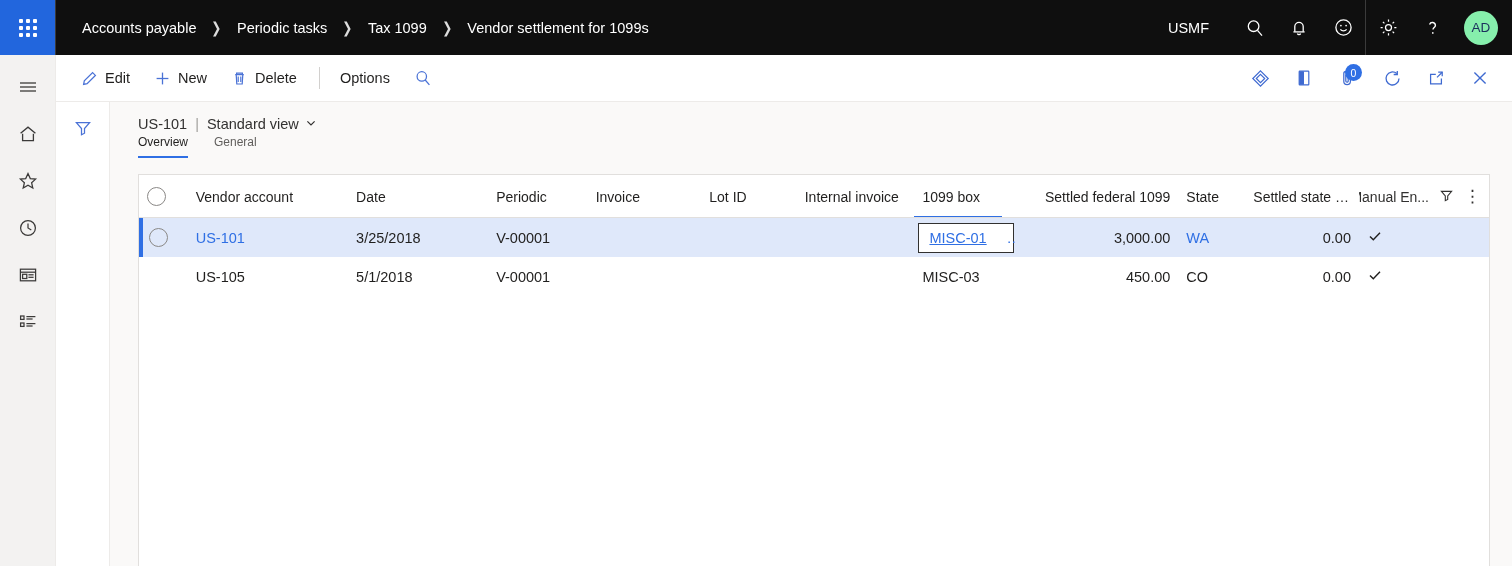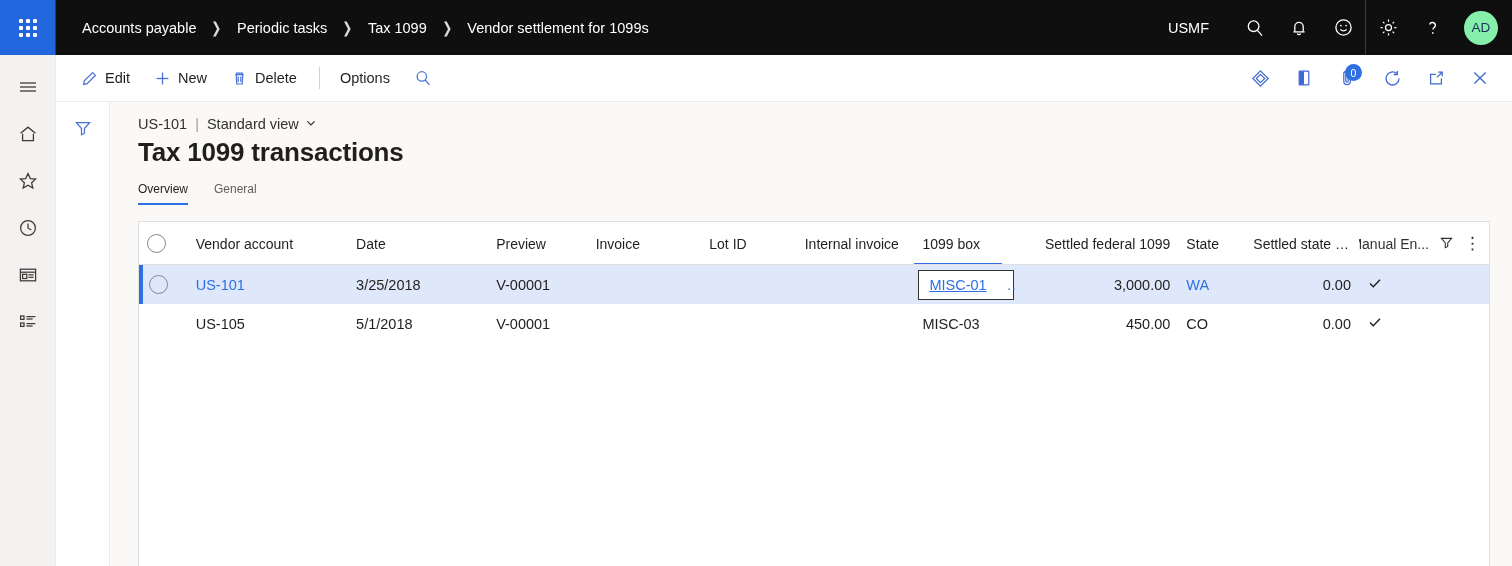--- a/index.html
+++ b/index.html
@@ -436,21 +436,20 @@
           <span class="viewsel">
             <span>Standard view</span>
             <span>
               <svg width="12" height="12" viewBox="0 0 12 12" fill="none" stroke="#323130" stroke-width="1.2">
                 <path d="M2.4 4.4L6 8l3.6-3.6"></path>
               </svg>
             </span>
           </span>
         </div>
 
-        <h1 class="pagetitle">Tax 1099 transactions</h1>
 
         <div class="tabs">
           <div class="tab active">Overview</div>
           <div class="tab">General</div>
         </div>
 
         <div class="grid">
           <table>
             <colgroup>
               <col style="width:48px">
@@ -466,21 +465,21 @@
                 <col style="width:112px">
                 <col style="width:128px">
             </colgroup>
             <thead>
               <tr>
                 <th>
                   <span class="selcircle"></span>
                 </th>
                 <th>Vendor account</th>
                 <th>Date</th>
-                <th>Preview</th>
+                <th>Periodic</th>
                 <th>Invoice</th>
                 <th>Lot ID</th>
                 <th>Internal invoice</th>
                 <th class="activecol">1099 box</th>
                 <th class="num">Settled federal 1099</th>
                 <th>State</th>
                 <th class="num">Settled state 1...</th>
                 <th>
                   <div class="hdr-icons">
                     <span style="margin-right:auto">Manual En...</span>

